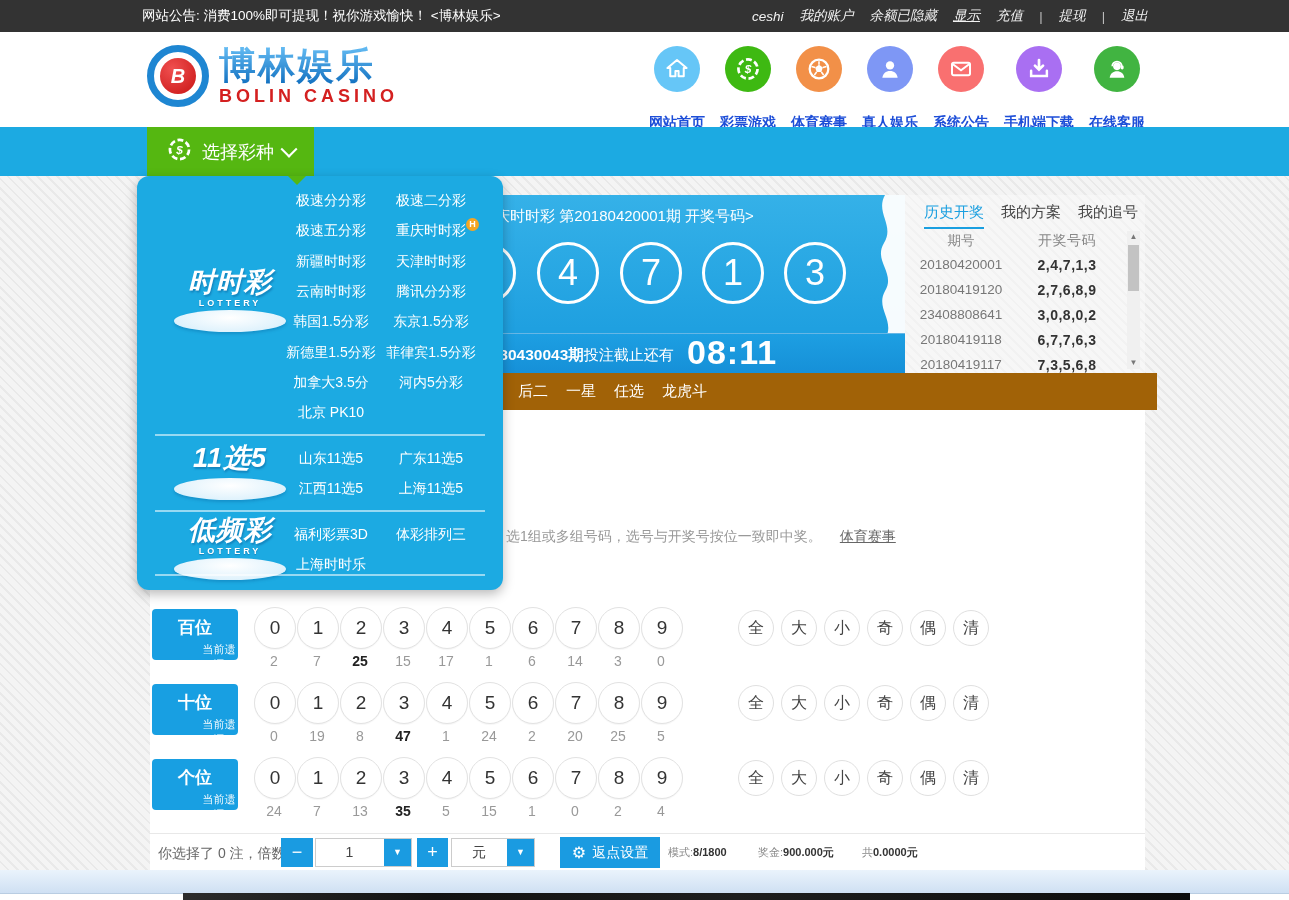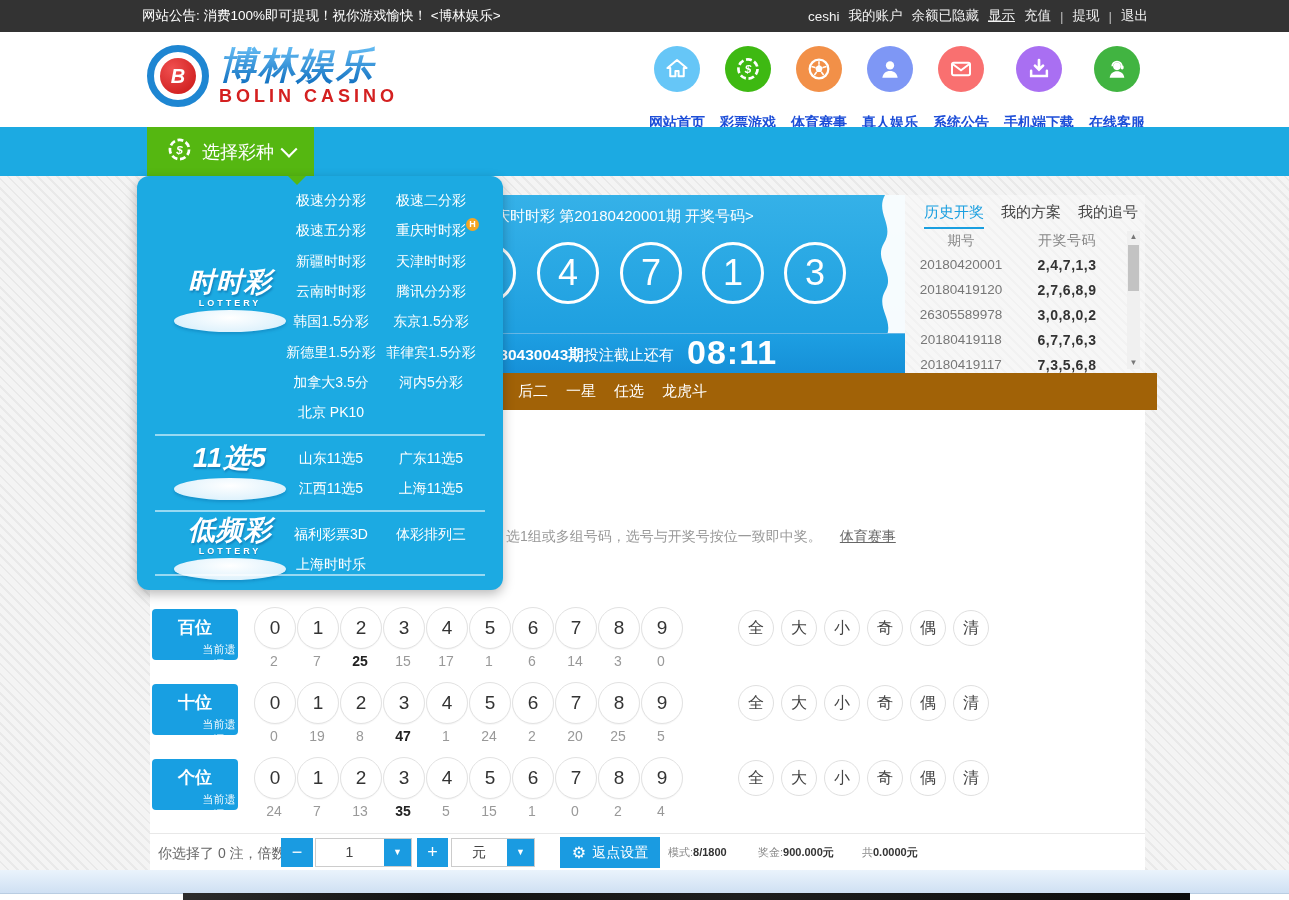--- a/index.html
+++ b/index.html
@@ -4,30 +4,30 @@
 <style>
   html,body{margin:0;padding:0;}
   body{
     width:1289px;height:900px;position:relative;overflow:hidden;
     background:#fff;
     font-family:"Liberation Sans","DejaVu Sans",sans-serif;
   }
   
   .topbar{position:absolute;left:0;top:0;width:1289px;height:32px;background:#333;z-index:5;}
   .topbar-inner{position:absolute;left:142px;right:141px;top:0;height:32px;display:flex;align-items:center;color:#fff;font-size:13.5px;}
-  .top-links{margin-left:auto;display:flex;align-items:center;gap:9px;color:#f2f2f2;}
+  .top-links{margin-left:auto;display:flex;align-items:center;gap:16px;color:#f2f2f2;font-style:italic;}
   .top-links a{color:#f2f2f2;text-decoration:none;cursor:pointer;}
   .top-links a.u{text-decoration:underline;}
   .top-links .sep{color:#bbb;}
   
   .header{position:absolute;left:0;top:32px;width:1289px;height:95px;background:#fff;z-index:5;}
   .logo{position:absolute;left:147px;top:13px;display:flex;align-items:center;gap:10px;cursor:pointer;}
   .logo-icon{width:48px;height:48px;border-radius:50%;border:7px solid #1e86d2;background:#fff;position:relative;box-shadow:inset 0 0 0 2px #fff;}
   .logo-b{position:absolute;left:50%;top:50%;transform:translate(-50%,-50%);width:36px;height:36px;border-radius:50%;background:radial-gradient(circle at 35% 30%,#f05050,#c81414);color:#fff;font-weight:bold;font-style:italic;font-size:20px;text-align:center;line-height:36px;}
-  .logo-zh{font-size:37px;font-weight:bold;letter-spacing:2px;background:linear-gradient(180deg,#66bdf4,#0e6dbe);-webkit-background-clip:text;background-clip:text;color:transparent;line-height:40px;font-style:italic;}
+  .logo-zh{font-size:37px;font-weight:bold;letter-spacing:2px;background:linear-gradient(180deg,#66bdf4,#0e6dbe);-webkit-background-clip:text;background-clip:text;color:transparent;line-height:40px;}
   .logo-en{font-size:18px;font-weight:bold;color:#d42020;letter-spacing:4px;line-height:20px;}
   .header-nav{position:absolute;right:144px;top:14px;display:flex;gap:15px;}
   .nav-item{text-align:center;cursor:pointer;}
   .nav-ic{display:block;width:46px;height:46px;border-radius:50%;margin:0 auto;position:relative;}
   .nav-ic svg{position:absolute;left:50%;top:50%;transform:translate(-50%,-50%);}
   .nav-label{margin-top:22px;font-size:14px;font-weight:bold;color:#1d4ed8;white-space:nowrap;}
   
   .navbar{position:absolute;left:0;top:127px;width:1289px;height:49px;background:#1caae2;z-index:5;}
   .lottery-btn{position:absolute;left:147px;top:0;width:167px;height:49px;background:#55b711;display:flex;align-items:center;justify-content:center;gap:9px;color:#fff;cursor:pointer;}
   .lottery-btn .lbl{font-size:18px;}
@@ -245,21 +245,21 @@
   <div class="hrows" id="history-rows">
       <div class="hrow">
         <span class="c-issue">20180420001</span>
         <span class="c-nums">2,4,7,1,3</span>
       </div>
       <div class="hrow">
         <span class="c-issue">20180419120</span>
         <span class="c-nums">2,7,6,8,9</span>
       </div>
       <div class="hrow">
-        <span class="c-issue">26305589978</span>
+        <span class="c-issue">23408808641</span>
         <span class="c-nums">3,0,8,0,2</span>
       </div>
       <div class="hrow">
         <span class="c-issue">20180419118</span>
         <span class="c-nums">6,7,7,6,3</span>
       </div>
       <div class="hrow">
         <span class="c-issue">20180419117</span>
         <span class="c-nums">7,3,5,6,8</span>
       </div>

